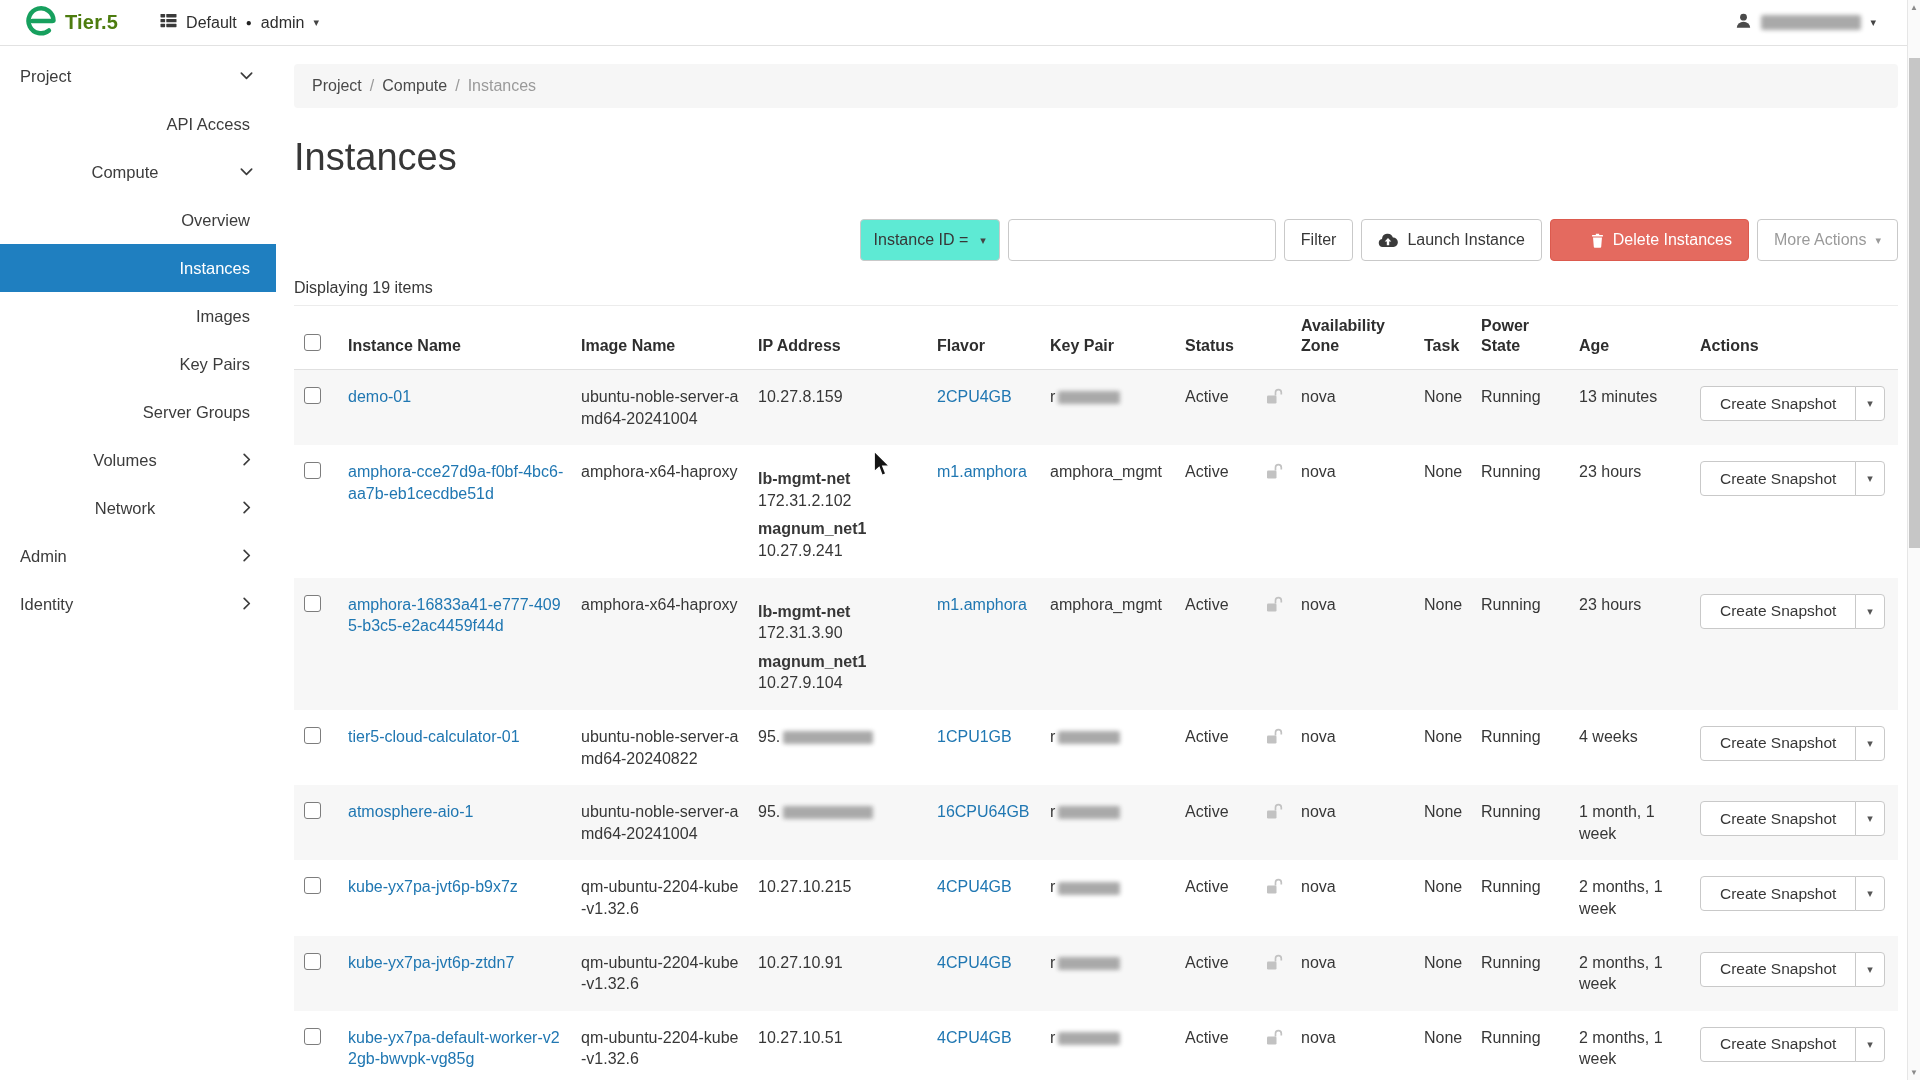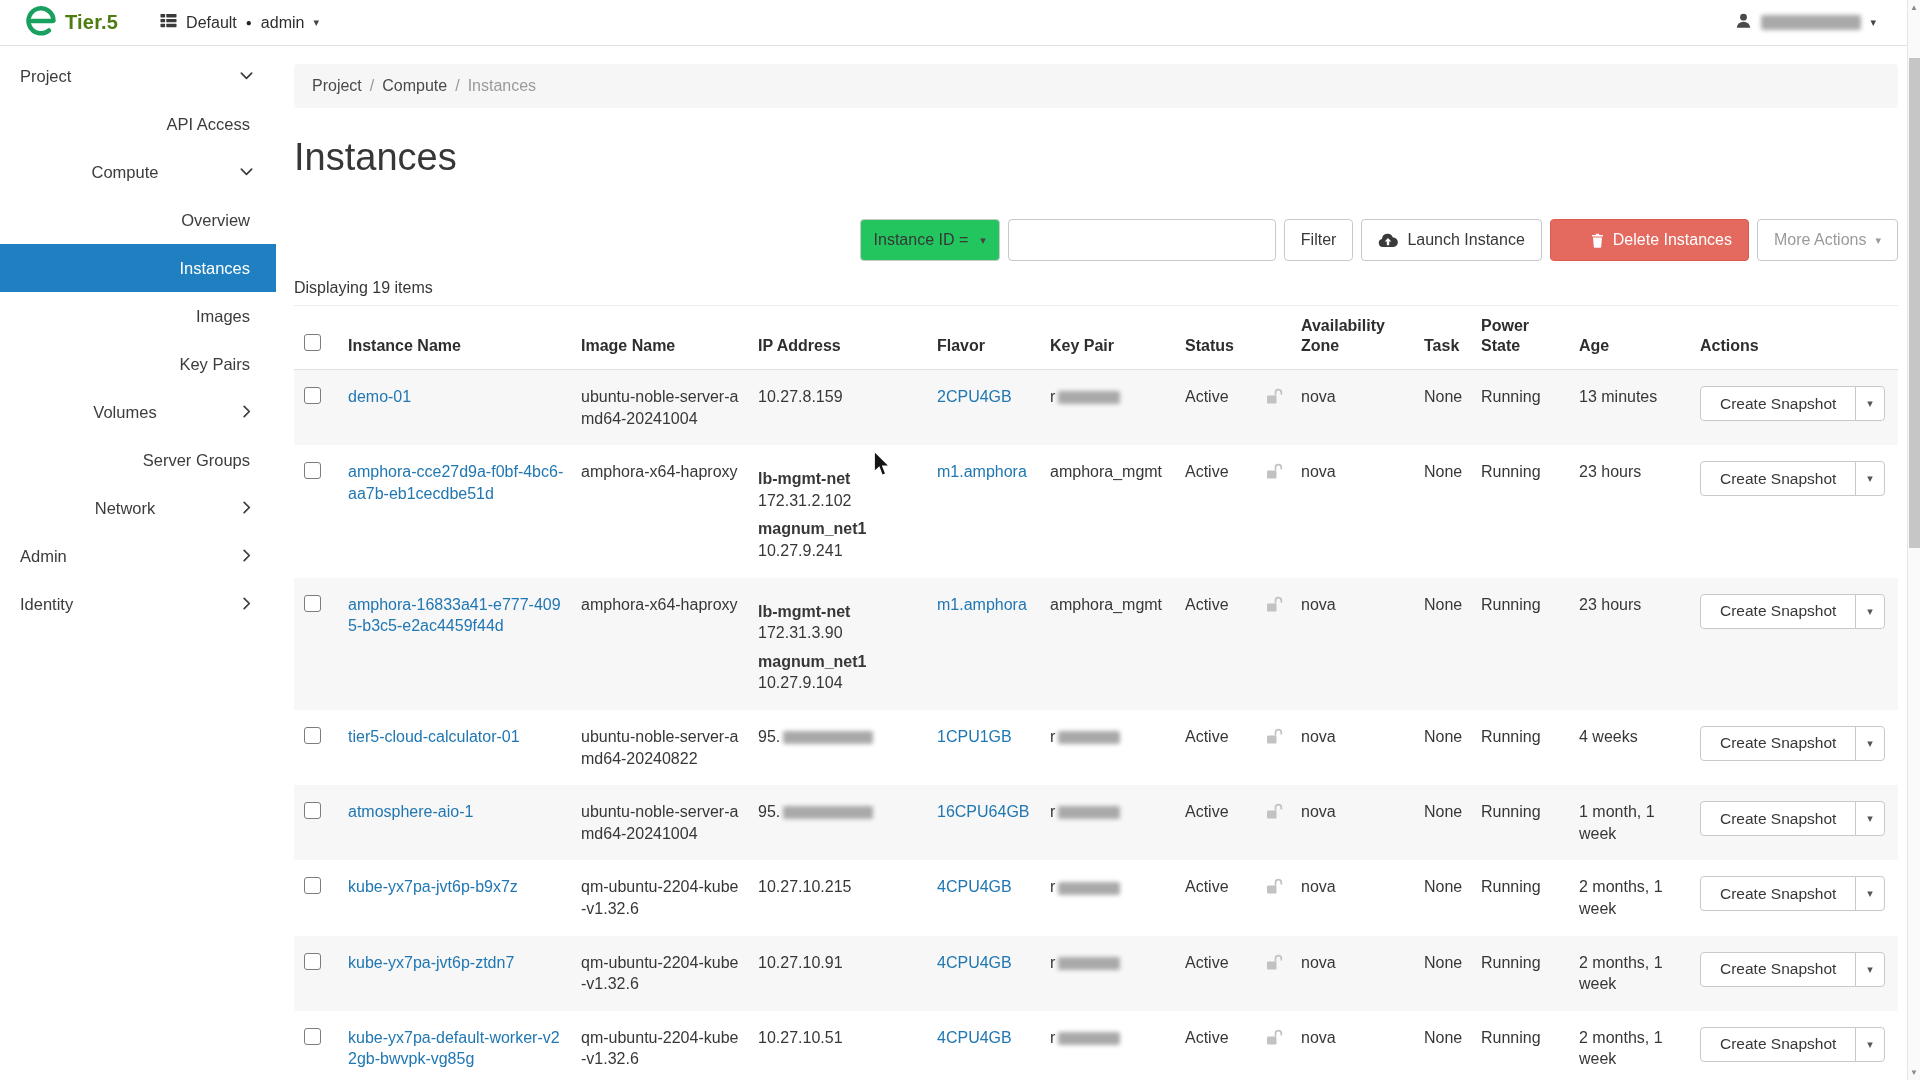--- a/index.html
+++ b/index.html
@@ -31,21 +31,21 @@
   
   .content{flex:1;padding:0 22px 0 18px;box-sizing:border-box;overflow:hidden;}
   .breadcrumb{margin-top:18px;background:#f6f6f6;border-radius:4px;padding:13px 18px;
     font-size:16px;color:#4a4a4a;display:flex;gap:8px;align-items:center;}
   .breadcrumb a{color:#4a4a4a;text-decoration:none;cursor:pointer;}
   .breadcrumb .sep{color:#9a9a9a;}
   .breadcrumb .current{color:#9a9a9a;}
   h1{font-size:38px;font-weight:400;color:#373737;margin:28px 0 40px 0;}
   
   .toolbar{display:flex;justify-content:flex-end;align-items:center;gap:8px;margin:8px 0 16px;}
-  .select-box{height:42px;border:1px solid #c9c9c9;border-radius:4px;background:#22c55e;
+  .select-box{height:42px;border:1px solid #c9c9c9;border-radius:4px;background:#5eead4;
     display:inline-flex;align-items:center;gap:12px;padding:0 13px;cursor:pointer;box-sizing:border-box;}
   .filter-input{height:42px;width:268px;border:1px solid #c9c9c9;border-radius:4px;
     padding:0 10px;font-size:16px;box-sizing:border-box;outline:none;font-family:inherit;}
   .btn{height:42px;border:1px solid #c9c9c9;background:#fff;border-radius:4px;
     padding:0 16px;font-size:16px;color:#373737;display:inline-flex;align-items:center;gap:9px;
     cursor:pointer;font-family:inherit;box-sizing:border-box;}
   .btn-danger{background:#e46a5f;border-color:#dc5a4e;color:#fff;padding-left:40px;}
   .btn-muted{color:#9a9a9a;}
   .count{font-size:16px;color:#373737;margin:18px 0 8px;}
   
@@ -155,31 +155,31 @@
 
     </div>
       <div class="side-item leaf">
       <span class="lbl">Images</span>
 
     </div>
       <div class="side-item leaf">
       <span class="lbl">Key Pairs</span>
 
     </div>
+      <div class="side-item leaf">
+      <span class="lbl">Server Groups</span>
+
+    </div>
       <div class="side-item toggle-sub">
       <span class="lbl">Volumes</span>
       <span class="chev">
         <svg width="15" height="15" viewBox="0 0 16 16" style="display:block;">
           <path d="M5.5 2.5 L11 8 L5.5 13.5" fill="none" stroke="currentColor" stroke-width="1.8" stroke-linecap="round" stroke-linejoin="round"></path>
         </svg>
       </span>
-    </div>
-      <div class="side-item leaf">
-      <span class="lbl">Server Groups</span>
-
     </div>
       <div class="side-item toggle-sub">
       <span class="lbl">Network</span>
       <span class="chev">
         <svg width="15" height="15" viewBox="0 0 16 16" style="display:block;">
           <path d="M5.5 2.5 L11 8 L5.5 13.5" fill="none" stroke="currentColor" stroke-width="1.8" stroke-linecap="round" stroke-linejoin="round"></path>
         </svg>
       </span>
     </div>
       <div class="side-item toggle-top">

